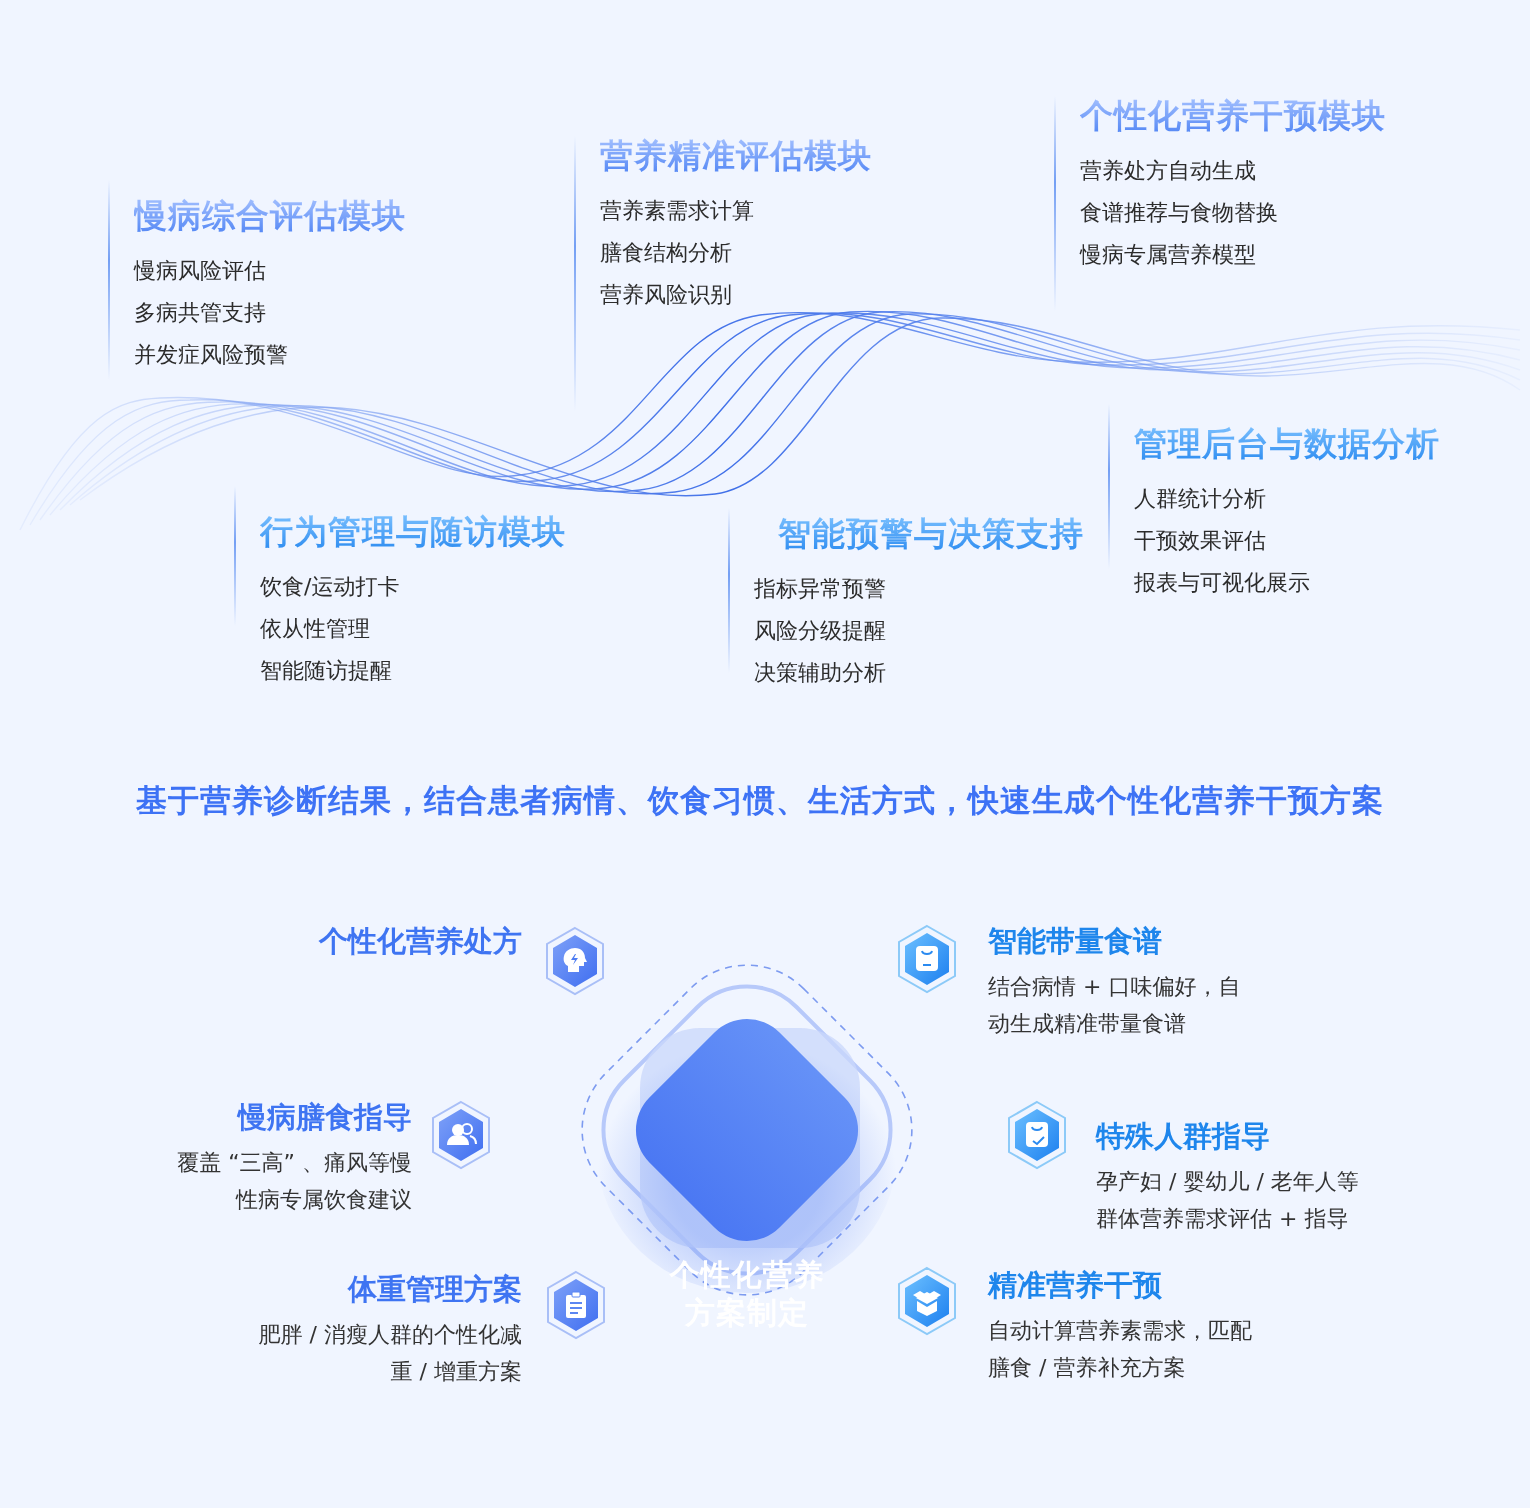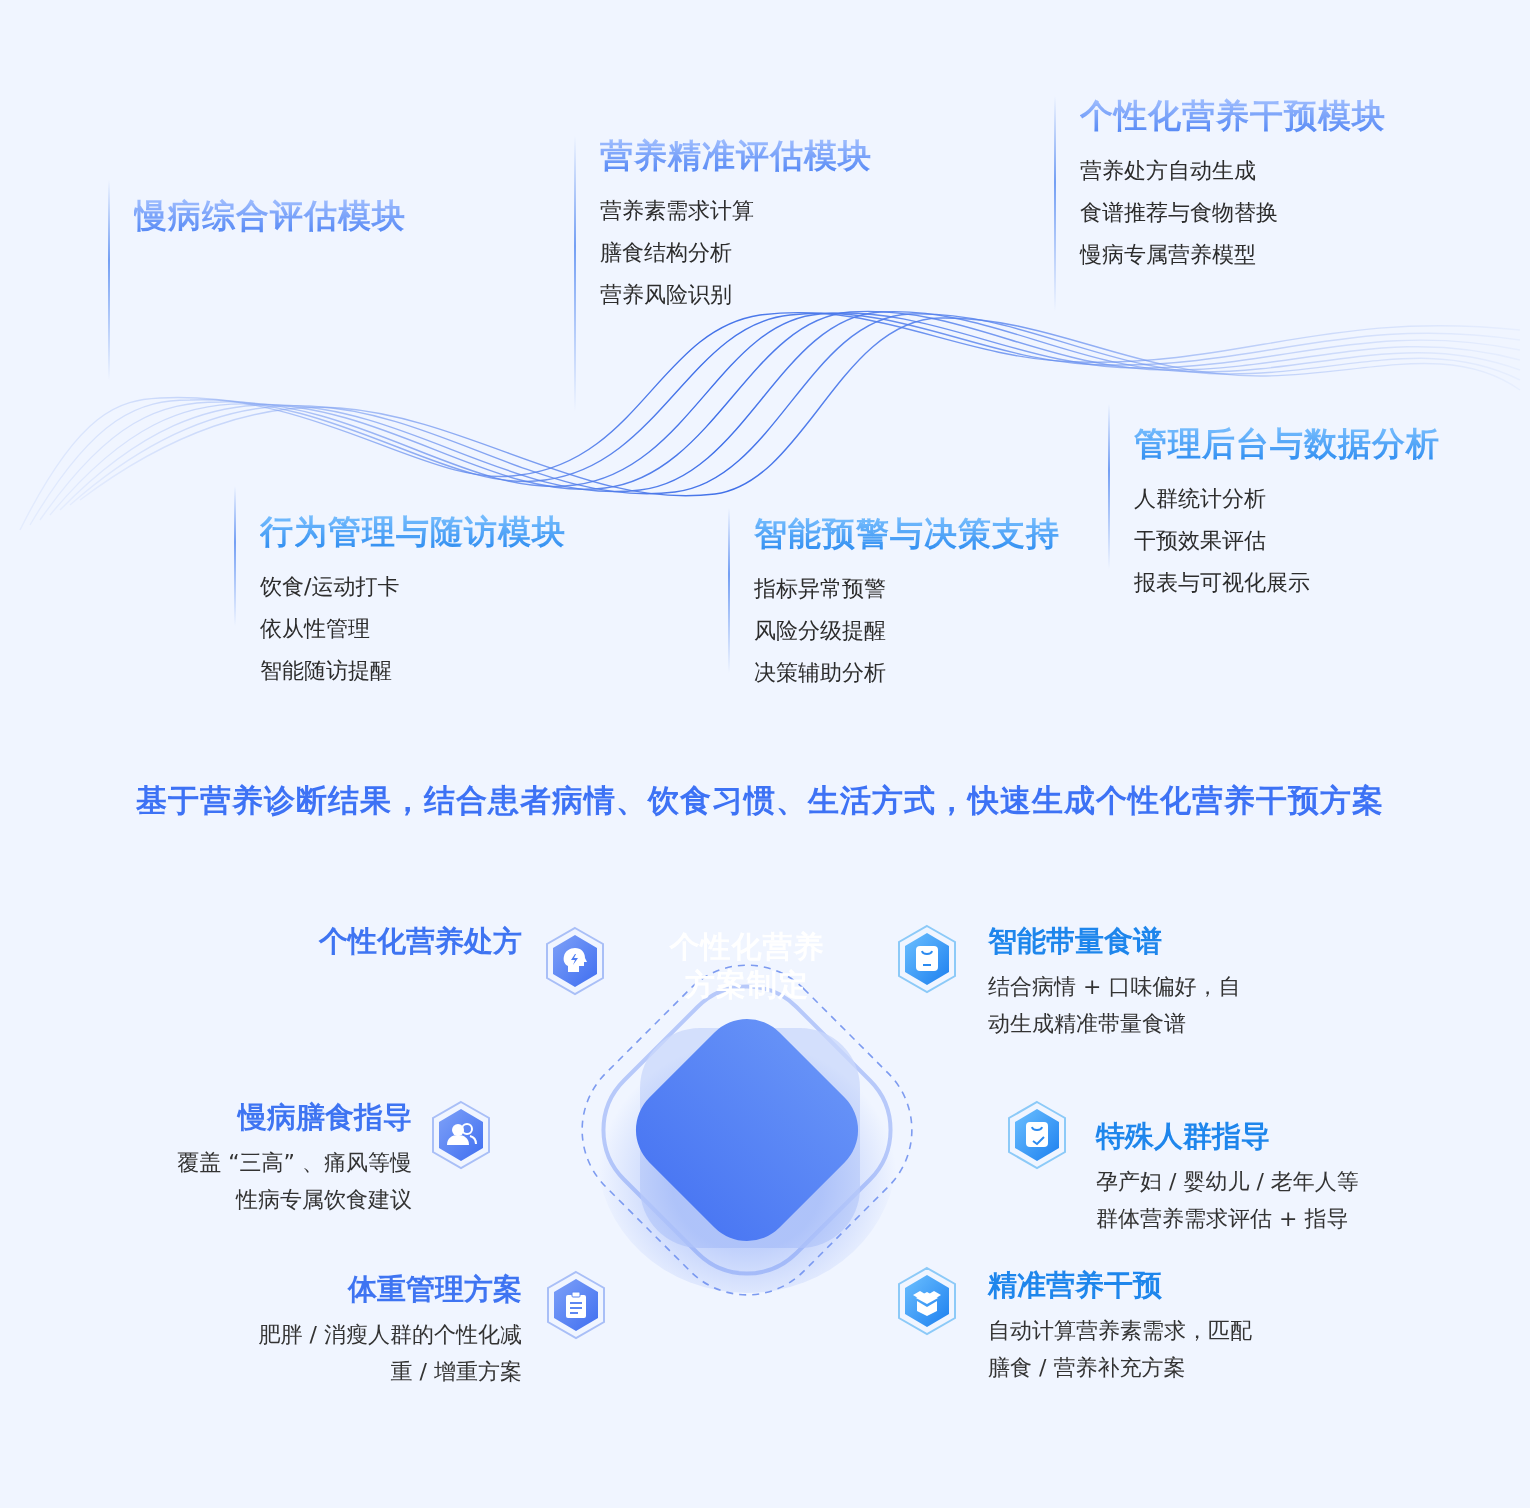--- a/index.html
+++ b/index.html
@@ -45,21 +45,21 @@
     .feature .fdesc { font-size: 22px; color: #333; line-height: 37px; margin-top: 8px; }
     .feature.left { text-align: right; }
     .feature.left .ftitle { color: #3e74f2; }
     .feature.right .ftitle { color: #1e86ec; }
 
     .hex { position: absolute; width: 62px; height: 70px; }
 
     .center-wrap { position: absolute; left: 545px; top: 928px; width: 404px; height: 404px; }
     .center-text {
       position: absolute; left: 0; top: 0; width: 100%; height: 100%;
-      display: flex; flex-direction: column; align-items: center; justify-content: flex-start;
+      display: flex; flex-direction: column; align-items: center; justify-content: flex-end;
       color: #fff; font-weight: bold; font-size: 30px; line-height: 38px; letter-spacing: 1px;
     }
   </style>
 </head>
 <body>
 
 <div class="canvas">
 
   <svg class="waves" viewBox="0 0 1530 260" preserveAspectRatio="none">
     <defs>
@@ -78,20 +78,25 @@
       <path d="M50 225 C 125 135, 185 112, 250 114 C 385 112, 495 212, 605 198 C 715 185, 750 30, 850 22 C 960 14, 1045 80, 1170 80 C 1300 80, 1390 35, 1520 70"></path>
       <path d="M60 220 C 140 138, 210 112, 280 115 C 410 118, 520 215, 640 200 C 745 188, 780 28, 880 22 C 990 16, 1075 82, 1200 82 C 1320 82, 1410 40, 1520 80"></path>
       <path d="M70 215 C 155 140, 235 112, 310 116 C 440 122, 550 218, 675 202 C 775 190, 810 28, 910 24 C 1020 20, 1105 84, 1230 84 C 1340 84, 1430 45, 1520 90"></path>
       <path d="M80 210 C 170 142, 260 112, 340 118 C 470 128, 590 220, 715 204 C 805 192, 840 30, 940 28 C 1050 26, 1135 86, 1260 86 C 1360 86, 1450 50, 1520 100"></path>
     </g>
   </svg>
 
   <div class="module" style="left:108px; top:180px;">
     <div class="vline" style="height:200px;"></div>
     <div class="mtitle" style="margin-top:16px;">慢病综合评估模块</div>
+    <ul>
+      <li>慢病风险评估</li>
+      <li>多病共管支持</li>
+      <li>并发症风险预警</li>
+    </ul>
   </div>
 
   <div class="module" style="left:574px; top:136px;">
     <div class="vline" style="height:275px;"></div>
     <div class="mtitle">营养精准评估模块</div>
     <ul>
       <li>营养素需求计算</li>
       <li>膳食结构分析</li>
       <li>营养风险识别</li>
     </ul>
@@ -112,21 +117,21 @@
     <div class="mtitle cyan" style="margin-top:26px;">行为管理与随访模块</div>
     <ul>
       <li>饮食/运动打卡</li>
       <li>依从性管理</li>
       <li>智能随访提醒</li>
     </ul>
   </div>
 
   <div class="module" style="left:728px; top:508px;">
     <div class="vline" style="height:165px;"></div>
-    <div class="mtitle cyan" style="margin-top:6px;">智能预警与决策支持</div>
+    <div class="mtitle cyan" style="margin-top:6px;margin-left:24px;">智能预警与决策支持</div>
     <ul>
       <li>指标异常预警</li>
       <li>风险分级提醒</li>
       <li>决策辅助分析</li>
     </ul>
   </div>
 
   <div class="module" style="left:1108px; top:404px;">
     <div class="vline" style="height:165px;"></div>
     <div class="mtitle cyan" style="margin-top:20px;">管理后台与数据分析</div>

